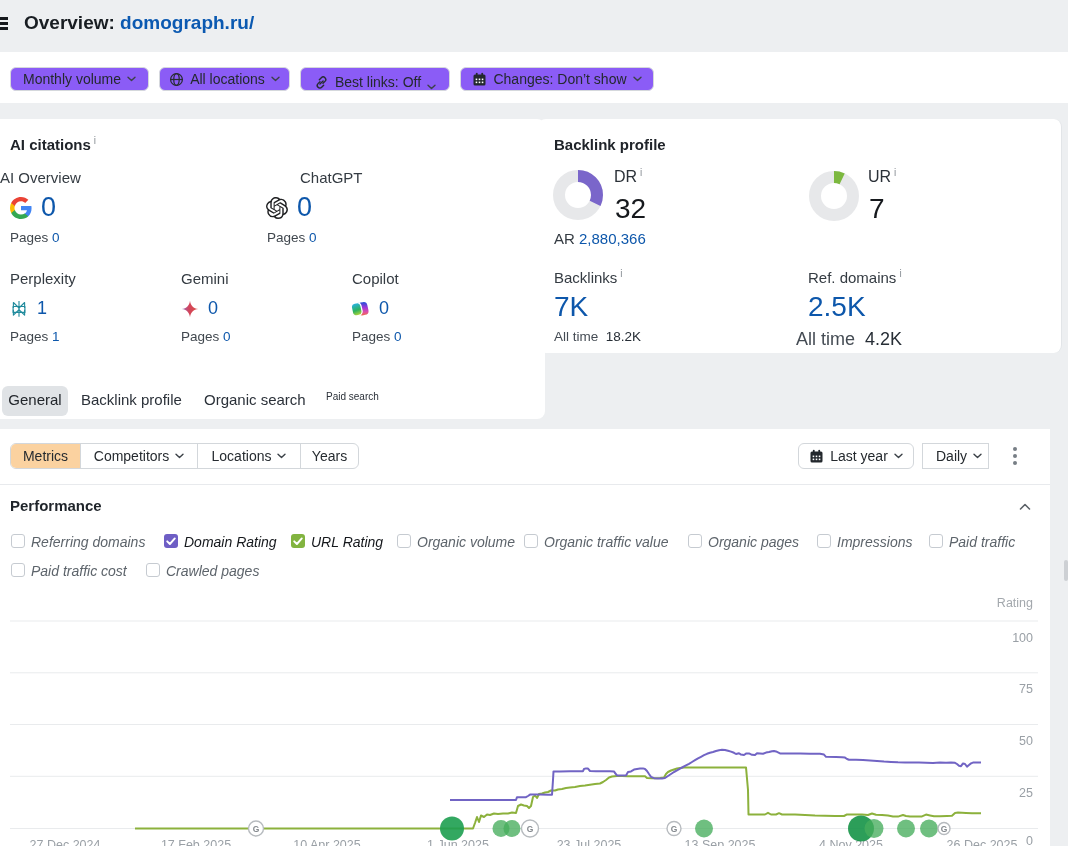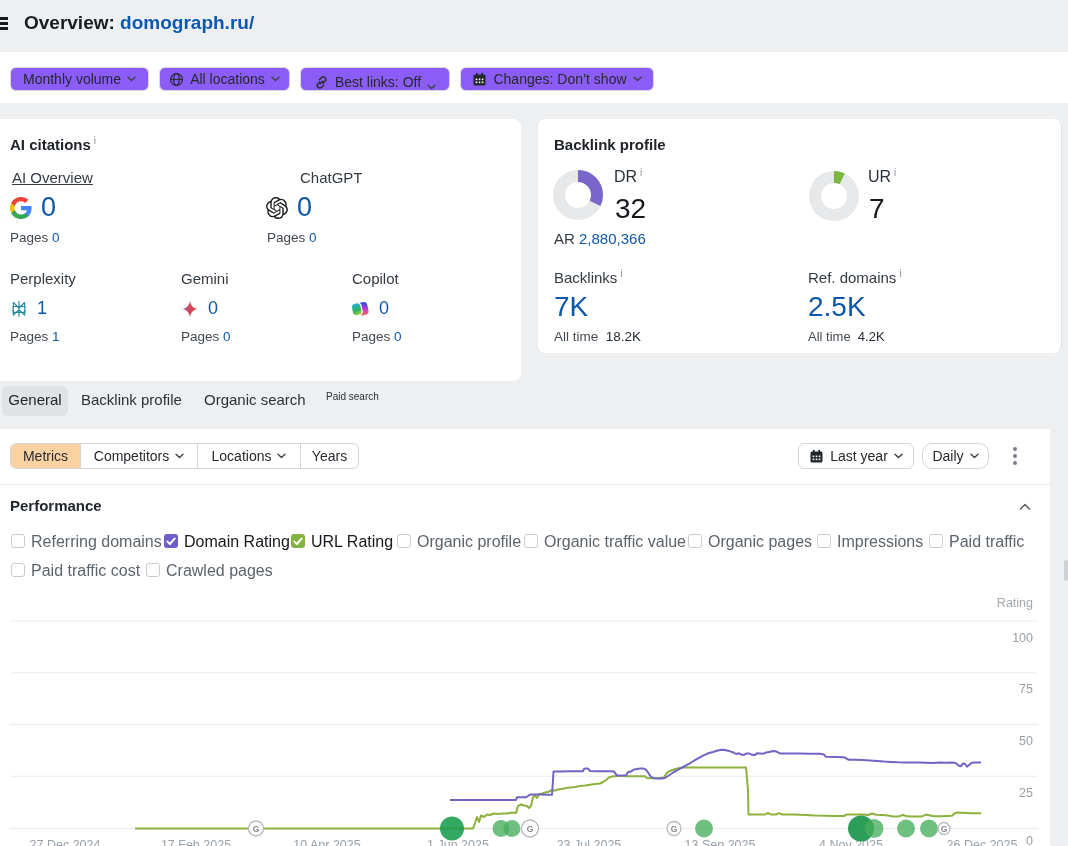--- a/index.html
+++ b/index.html
@@ -13,21 +13,21 @@
   .pages{font-size:13.5px;color:#40474e;}
   .bignum{font-size:27px;line-height:27px;color:#0d57ab;}
   .mednum{font-size:18px;line-height:18px;color:#0d57ab;}
   .btn{position:absolute;top:67px;height:24px;box-sizing:border-box;border:1px solid #d5d8dc;border-radius:6px;
        background:#8b5cf6;display:flex;align-items:center;justify-content:center;gap:6px;
        font-size:14px;color:#24292e;}
   .chev{display:inline-block;}
   .seg{display:flex;align-items:center;justify-content:center;gap:6px;font-size:14px;color:#262b30;height:100%;box-sizing:border-box;}
   .cb{position:absolute;width:14px;height:14px;border-radius:3px;box-sizing:border-box;}
   .cb.off{border:1px solid #c6cbd1;background:#fff;}
-  .cblbl{position:absolute;font-size:16px;line-height:14px;}
+  .cblbl{position:absolute;font-size:14px;line-height:14px;font-style:italic;}
   .off-l{color:#5d646b;}
   .on-l{color:#15181c;}
 </style>
 </head>
 <body>
 <div id="app">
 
   <div class="abs" style="left:-10px;top:17px;width:18px;height:3px;background:#16191d;"></div>
   <div class="abs" style="left:-10px;top:22px;width:18px;height:3px;background:#16191d;"></div>
   <div class="abs" style="left:-10px;top:27px;width:18px;height:3px;background:#16191d;"></div>
@@ -74,24 +74,24 @@
           <rect x="10.4" y="7" width="1.7" height="1.7"></rect>
           <rect x="3.9" y="10.2" width="1.7" height="1.7"></rect>
           <rect x="7.15" y="10.2" width="1.7" height="1.7"></rect>
           <rect x="10.4" y="10.2" width="1.7" height="1.7"></rect>
         </g>
       </svg>
     Changes: Don’t show <svg class="chev" width="9" height="6" viewBox="0 0 9 6">
         <polyline points="1,1.2 4.5,4.6 8,1.2" fill="none" stroke="#3c4248" stroke-width="1.4" stroke-linecap="round" stroke-linejoin="round"></polyline>
       </svg></div>
 
-  <div class="abs white" style="left:0;top:119px;width:521px;height:262px;border-radius:0 8px 8px 0;">
+  <div class="abs white" style="left:0;top:119px;width:521px;height:300px;border-radius:0 8px 8px 0;padding-left:24px;">
     <div class="abs" style="left:10px;top:17px;font-size:15px;font-weight:bold;color:#20242a;">AI citations<span class="sup">i</span></div>
 
-    <div class="abs lbl" style="left:12px;top:50px;text-decoration:underline;">AI Overview</div>
+    <div class="abs lbl" style="left:0;top:50px;">AI Overview</div>
     <div class="abs lbl" style="left:267px;top:50px;margin-left:33px;">ChatGPT</div>
 
     <div class="abs" style="left:10px;top:78px;"><svg width="22" height="22" viewBox="0 0 18 18">
           <path fill="#4285F4" d="M17.64 9.2045c0-.6381-.0573-1.2518-.1636-1.8409H9v3.4814h4.8436c-.2086 1.125-.8427 2.0782-1.7959 2.7164v2.2581h2.9087c1.7018-1.5668 2.6836-3.874 2.6836-6.615z"></path>
           <path fill="#34A853" d="M9 18c2.43 0 4.4673-.8059 5.9564-2.1805l-2.9087-2.2581c-.8059.54-1.8368.859-3.0477.859-2.344 0-4.3282-1.5831-5.036-3.7104H.9574v2.3318C2.4382 15.9832 5.4818 18 9 18z"></path>
           <path fill="#FBBC05" d="M3.964 10.71c-.18-.54-.2822-1.1168-.2822-1.71s.1023-1.17.2823-1.71V4.9582H.9573A8.9965 8.9965 0 0 0 0 9c0 1.4523.3477 2.8268.9573 4.0418L3.964 10.71z"></path>
           <path fill="#EA4335" d="M9 3.5795c1.3214 0 2.5077.4541 3.4405 1.346l2.5813-2.5814C13.4632.8918 11.4259 0 9 0 5.4818 0 2.4382 2.0168.9573 4.9582L3.964 7.29C4.6718 5.1627 6.6559 3.5795 9 3.5795z"></path>
         </svg></div>
     <div class="abs bignum" style="left:41px;top:75px;">0</div>
 
@@ -170,21 +170,21 @@
       </svg>
     <div class="abs" style="left:330px;top:49px;font-size:16px;color:#2b3138;">UR<span class="sup">i</span></div>
     <div class="abs" style="left:331px;top:76px;font-size:28px;line-height:28px;color:#16191d;">7</div>
 
     <div class="abs" style="left:16px;top:150px;font-size:15px;color:#343b42;">Backlinks<span class="sup">i</span></div>
     <div class="abs" style="left:16px;top:174px;font-size:28px;line-height:28px;color:#0d57ab;">7K</div>
     <div class="abs" style="left:16px;top:210px;font-size:13.5px;color:#454c54;">All time&nbsp; <span style="color:#272e36;">18.2K</span></div>
 
     <div class="abs" style="left:270px;top:150px;font-size:15px;color:#343b42;">Ref. domains<span class="sup">i</span></div>
     <div class="abs" style="left:270px;top:174px;font-size:28px;line-height:28px;color:#0d57ab;">2.5K</div>
-    <div class="abs" style="left:270px;top:210px;font-size:13px;color:#454c54;">All time&nbsp; <span style="color:#272e36;">4.2K</span></div>
+    <div class="abs" style="left:258px;top:210px;font-size:18px;color:#454c54;">All time&nbsp; <span style="color:#272e36;">4.2K</span></div>
   </div>
 
   <div class="abs" style="left:2px;top:386px;width:66px;height:30px;background:#e0e3e6;border-radius:6px;display:flex;align-items:center;justify-content:center;font-size:15px;color:#22262b;padding-bottom:3px;box-sizing:border-box;">General</div>
   <div class="abs" style="left:81px;top:391px;font-size:15px;color:#2b3139;">Backlink profile</div>
   <div class="abs" style="left:204px;top:391px;font-size:15px;color:#2b3139;">Organic search</div>
   <div class="abs" style="left:326px;top:391px;font-size:10px;color:#2b3139;">Paid search</div>
 
   <div class="abs white" style="left:0;top:429px;width:1050px;height:451px;">
 
     <div class="abs" style="left:10px;top:14px;height:26px;display:flex;border:1px solid #d3d7db;border-radius:6px;box-sizing:border-box;overflow:hidden;">
@@ -208,21 +208,21 @@
             <rect x="7.15" y="7" width="1.7" height="1.7"></rect>
             <rect x="10.4" y="7" width="1.7" height="1.7"></rect>
             <rect x="3.9" y="10.2" width="1.7" height="1.7"></rect>
             <rect x="7.15" y="10.2" width="1.7" height="1.7"></rect>
             <rect x="10.4" y="10.2" width="1.7" height="1.7"></rect>
           </g>
         </svg>
       Last year <svg width="9" height="6" viewBox="0 0 9 6">
           <polyline points="1,1.2 4.5,4.6 8,1.2" fill="none" stroke="#3c4248" stroke-width="1.4" stroke-linecap="round" stroke-linejoin="round"></polyline>
         </svg></div>
-    <div class="abs" style="left:922px;top:14px;width:67px;height:26px;box-sizing:border-box;border:1px solid #d3d7db;border-radius:10px;display:flex;align-items:center;justify-content:center;gap:6px;font-size:14px;color:#24292e;">Daily <svg width="9" height="6" viewBox="0 0 9 6">
+    <div class="abs" style="left:922px;top:14px;width:67px;height:26px;box-sizing:border-box;border:1px solid #d3d7db;border-radius:0;display:flex;align-items:center;gap:6px;font-size:14px;color:#24292e;padding-left:13px;">Daily <svg width="9" height="6" viewBox="0 0 9 6">
           <polyline points="1,1.2 4.5,4.6 8,1.2" fill="none" stroke="#3c4248" stroke-width="1.4" stroke-linecap="round" stroke-linejoin="round"></polyline>
         </svg></div>
     <div class="abs" style="left:1013px;top:18px;width:4px;height:4px;border-radius:50%;background:#777e85;"></div>
     <div class="abs" style="left:1013px;top:25px;width:4px;height:4px;border-radius:50%;background:#777e85;"></div>
     <div class="abs" style="left:1013px;top:32px;width:4px;height:4px;border-radius:50%;background:#777e85;"></div>
 
     <div class="abs" style="left:0;top:55px;width:1050px;height:1px;background:#e8eaed;"></div>
 
     <div class="abs" style="left:10px;top:68px;font-size:15px;font-weight:bold;color:#1f242a;">Performance</div>
     <svg class="abs" style="left:1019px;top:73px;" width="12" height="10" viewBox="0 0 12 10">
@@ -233,21 +233,21 @@
       <div class="cblbl off-l" style="left:31px;top:106px;">Referring domains</div>
     <div class="cb" style="left:164px;top:105px;background:#6e5ec5;"><svg width="14" height="14" viewBox="0 0 14 14">
           <polyline points="3.2,7.3 5.9,10 10.8,4.4" fill="none" stroke="#fff" stroke-width="1.9" stroke-linecap="round" stroke-linejoin="round"></polyline>
         </svg></div>
       <div class="cblbl on-l" style="left:184px;top:106px;">Domain Rating</div>
     <div class="cb" style="left:291px;top:105px;background:#82b440;"><svg width="14" height="14" viewBox="0 0 14 14">
           <polyline points="3.2,7.3 5.9,10 10.8,4.4" fill="none" stroke="#fff" stroke-width="1.9" stroke-linecap="round" stroke-linejoin="round"></polyline>
         </svg></div>
       <div class="cblbl on-l" style="left:311px;top:106px;">URL Rating</div>
     <div class="cb off" style="left:397px;top:105px;"></div>
-      <div class="cblbl off-l" style="left:417px;top:106px;">Organic profile</div>
+      <div class="cblbl off-l" style="left:417px;top:106px;">Organic volume</div>
     <div class="cb off" style="left:524px;top:105px;"></div>
       <div class="cblbl off-l" style="left:544px;top:106px;">Organic traffic value</div>
     <div class="cb off" style="left:688px;top:105px;"></div>
       <div class="cblbl off-l" style="left:708px;top:106px;">Organic pages</div>
     <div class="cb off" style="left:817px;top:105px;"></div>
       <div class="cblbl off-l" style="left:837px;top:106px;">Impressions</div>
     <div class="cb off" style="left:929px;top:105px;"></div>
       <div class="cblbl off-l" style="left:949px;top:106px;">Paid traffic</div>
 
     <div class="cb off" style="left:11px;top:134px;"></div>

